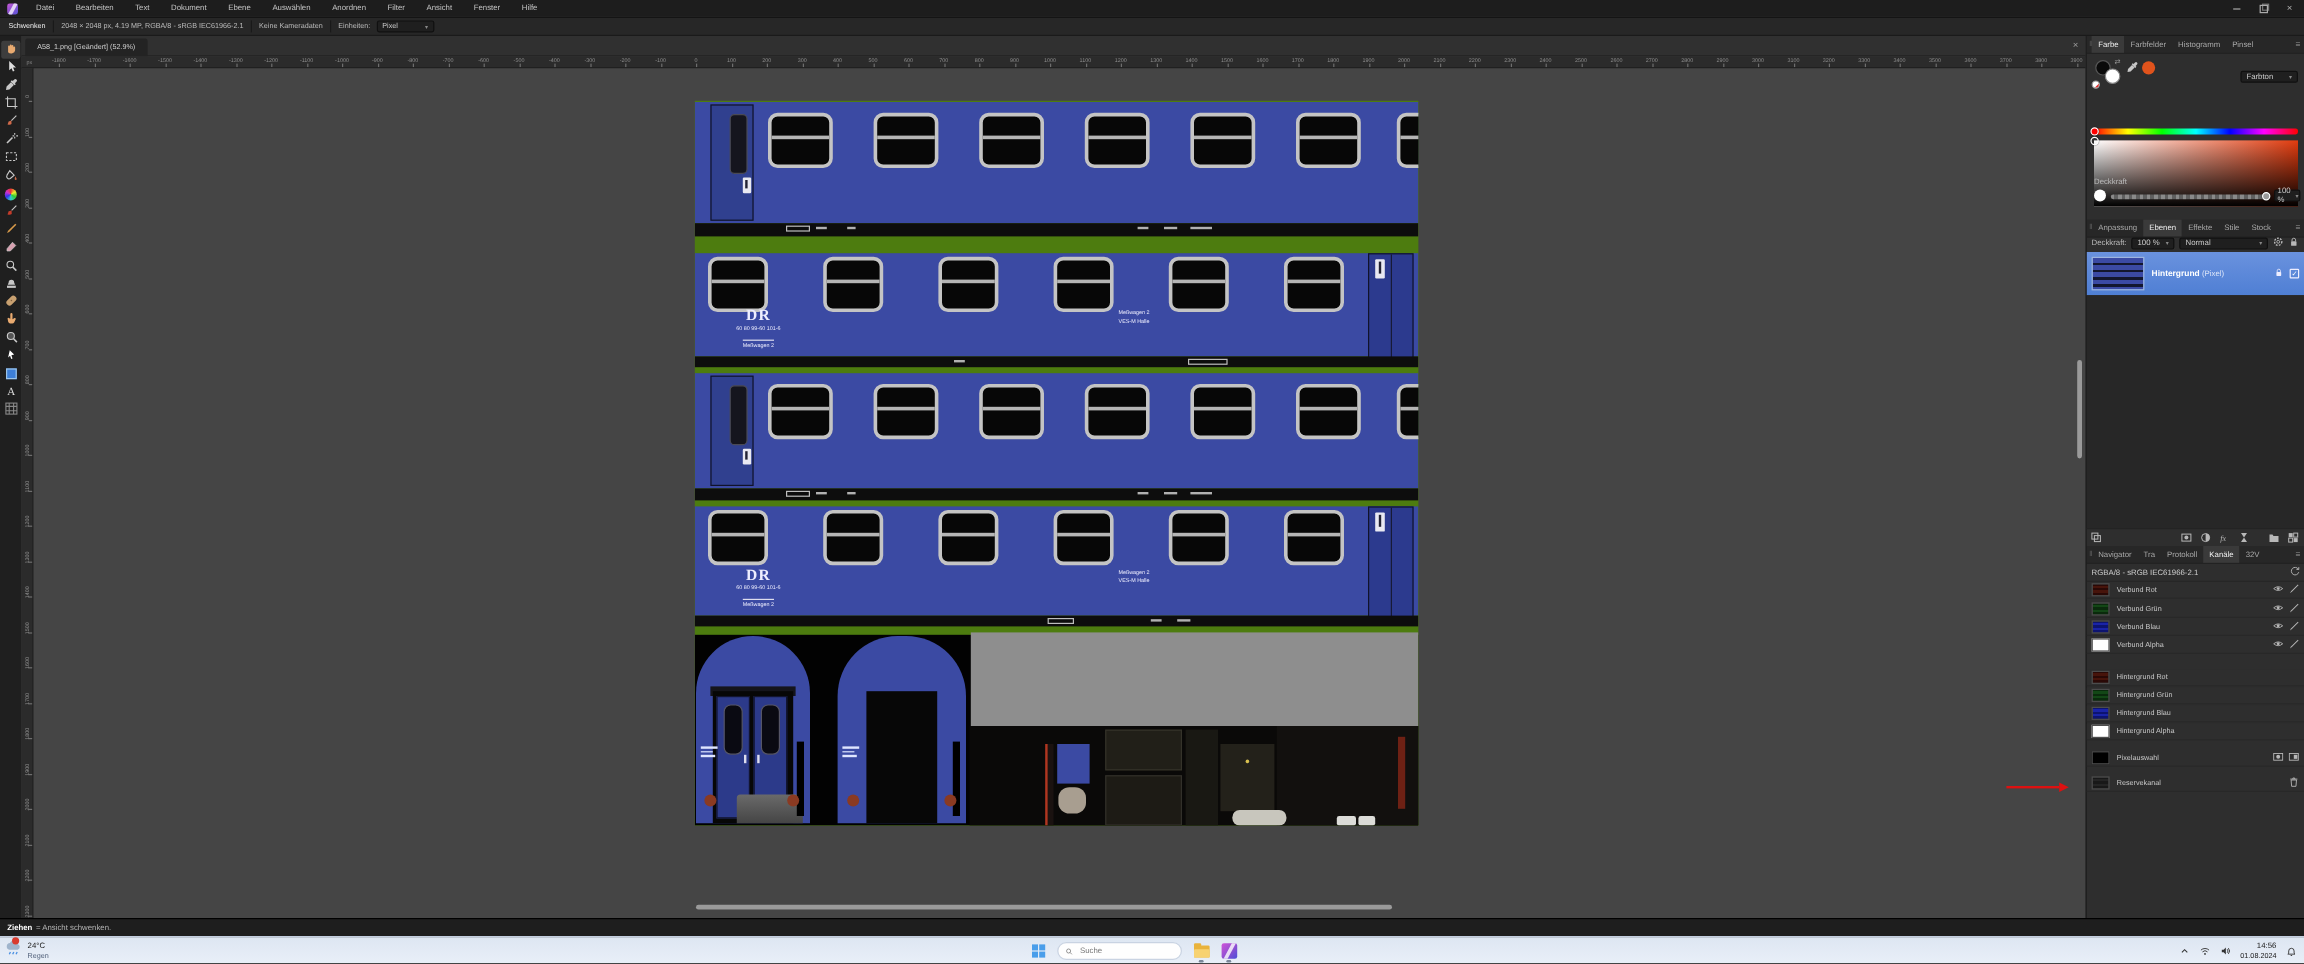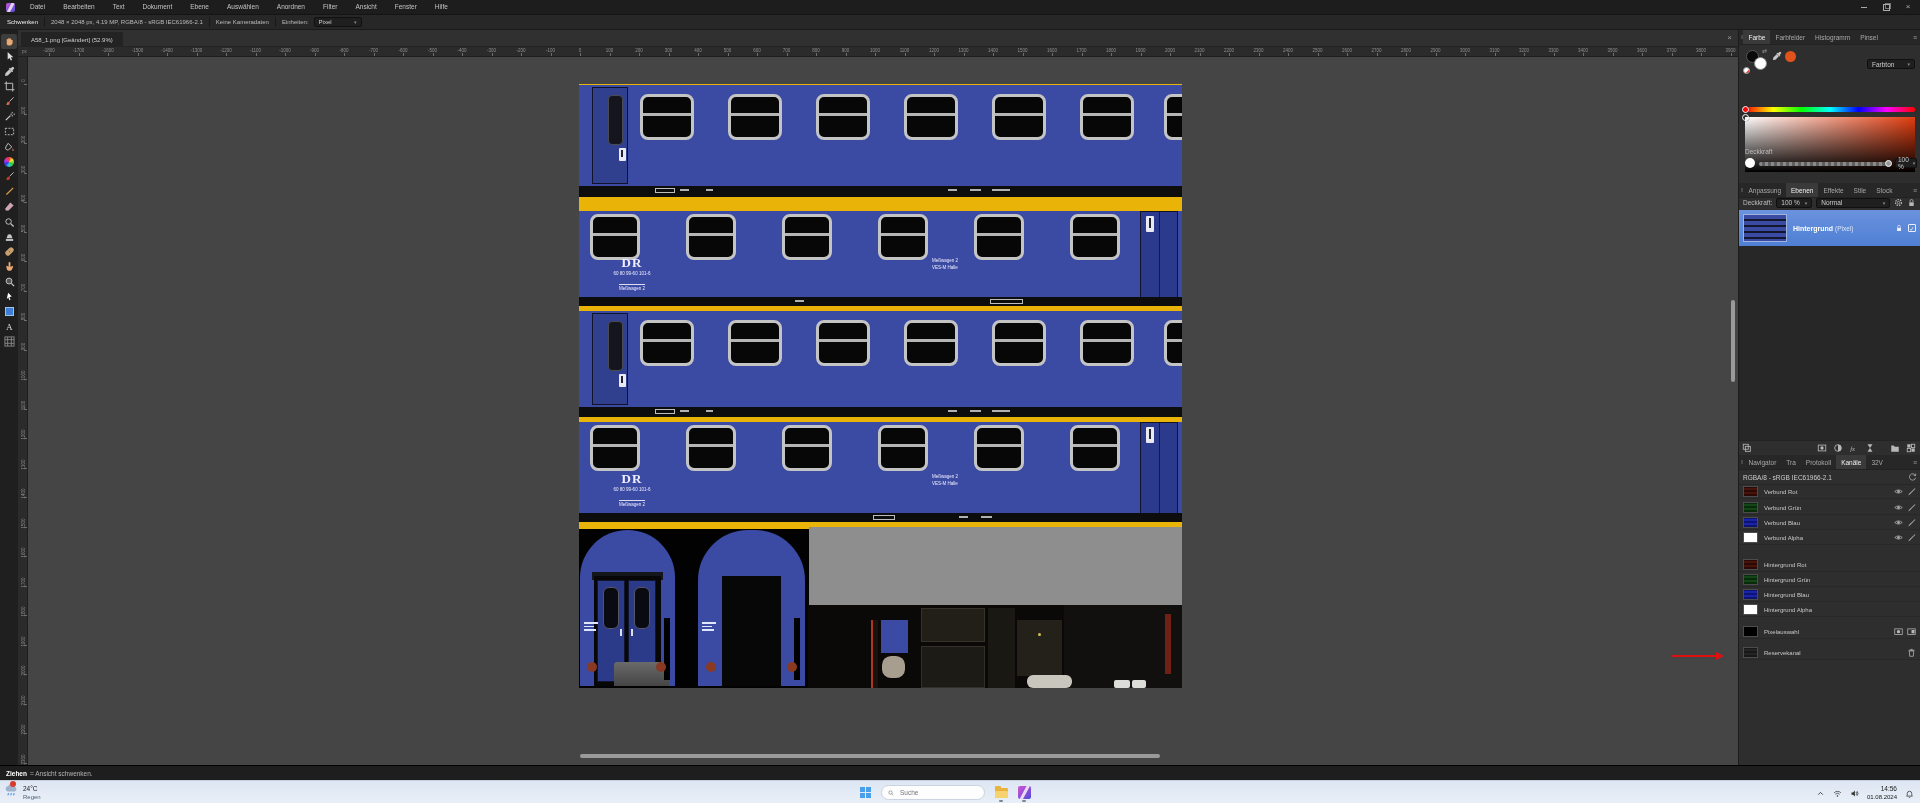--- a/index.html
+++ b/index.html
@@ -30,21 +30,21 @@
   .tab-close{position:absolute;right:6px;top:3px;font-size:8px;color:#999;}
   .hruler{position:absolute;left:18px;top:47px;width:1720px;height:10px;background:#2b2b2b;border-bottom:1px solid #1e1e1e;overflow:hidden;}
   .hruler .unit{position:absolute;left:4px;top:2px;font-size:4.5px;color:#8a8a8a;}
   .hlab{position:absolute;top:1px;width:24px;margin-left:-12px;text-align:center;font-size:4.5px;color:#8f8f8f;}
   .htick{position:absolute;bottom:0;width:1px;height:3px;background:#6e6e6e;}
   .vruler{position:absolute;left:18px;top:57px;width:10px;height:708px;background:#2b2b2b;border-right:1px solid #1e1e1e;overflow:hidden;}
   .vlab{position:absolute;left:-5px;width:20px;text-align:center;font-size:4.5px;color:#8f8f8f;transform:rotate(-90deg);}
   .vtick{position:absolute;right:0;width:3px;height:1px;background:#6e6e6e;}
   
   .viewport{position:absolute;left:28px;top:57px;width:1710px;height:708px;background:#454545;overflow:hidden;}
-  .artboard{position:absolute;left:551px;top:27px;width:603px;height:604px;background:#eab308;overflow:hidden;}
+  .artboard{position:absolute;left:551px;top:27px;width:603px;height:604px;background:#4d7c0f;overflow:hidden;}
   .strip{position:absolute;left:0;width:603px;}
   .strip .body{position:absolute;left:0;top:0;width:603px;background:#3b4aa3;}
   .band{position:absolute;left:0;width:603px;background:#0d0d0d;}
   .bmark{position:absolute;top:3px;height:2px;background:#cfcfcf;opacity:.85;}
   .bmark.box{height:5px;top:2px;background:none;border:1px solid #ddd;}
   .twin{position:absolute;background:#070707;border:3px solid #c4c4c4;border-radius:8px;}
   .twin:after{content:"";position:absolute;left:0;right:0;top:39%;height:3px;background:#b5b5b5;}
   .doorA{position:absolute;top:2px;background:#30408f;border:1px solid #10132a;}
   .doorA .dwin{position:absolute;left:15px;top:7px;width:15px;height:50px;background:#15151e;border:1px solid #4a4a55;border-radius:4px;}
   .doorA .dsign{position:absolute;left:26px;top:60px;width:7px;height:13px;background:#e9e9f2;border-radius:1px;}

